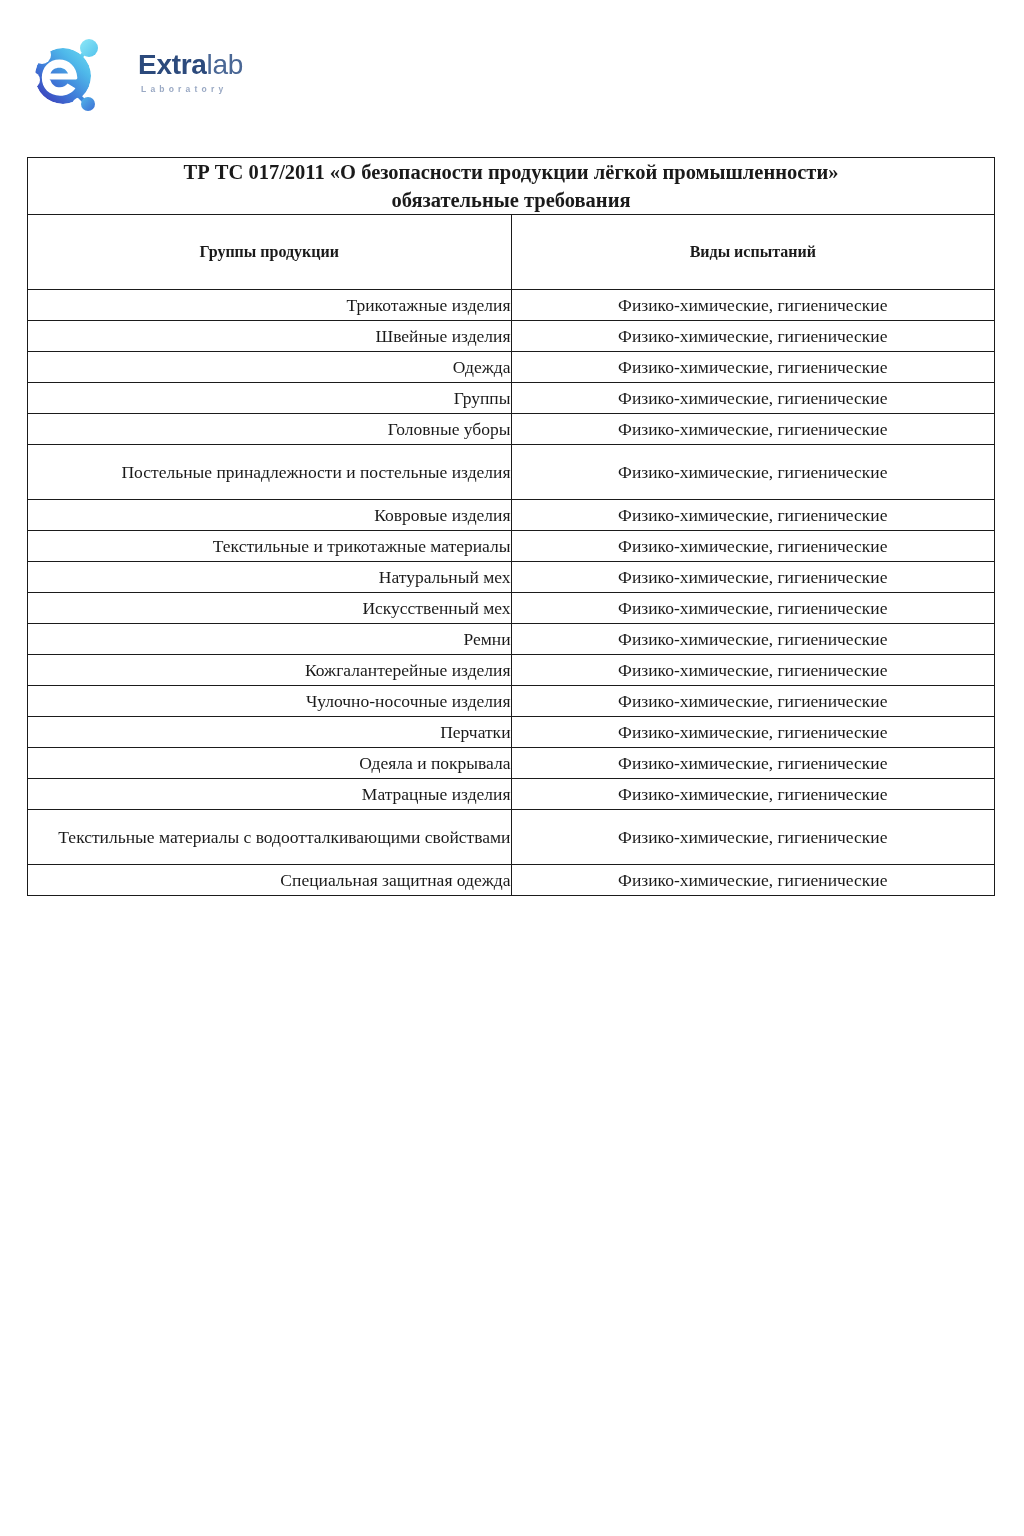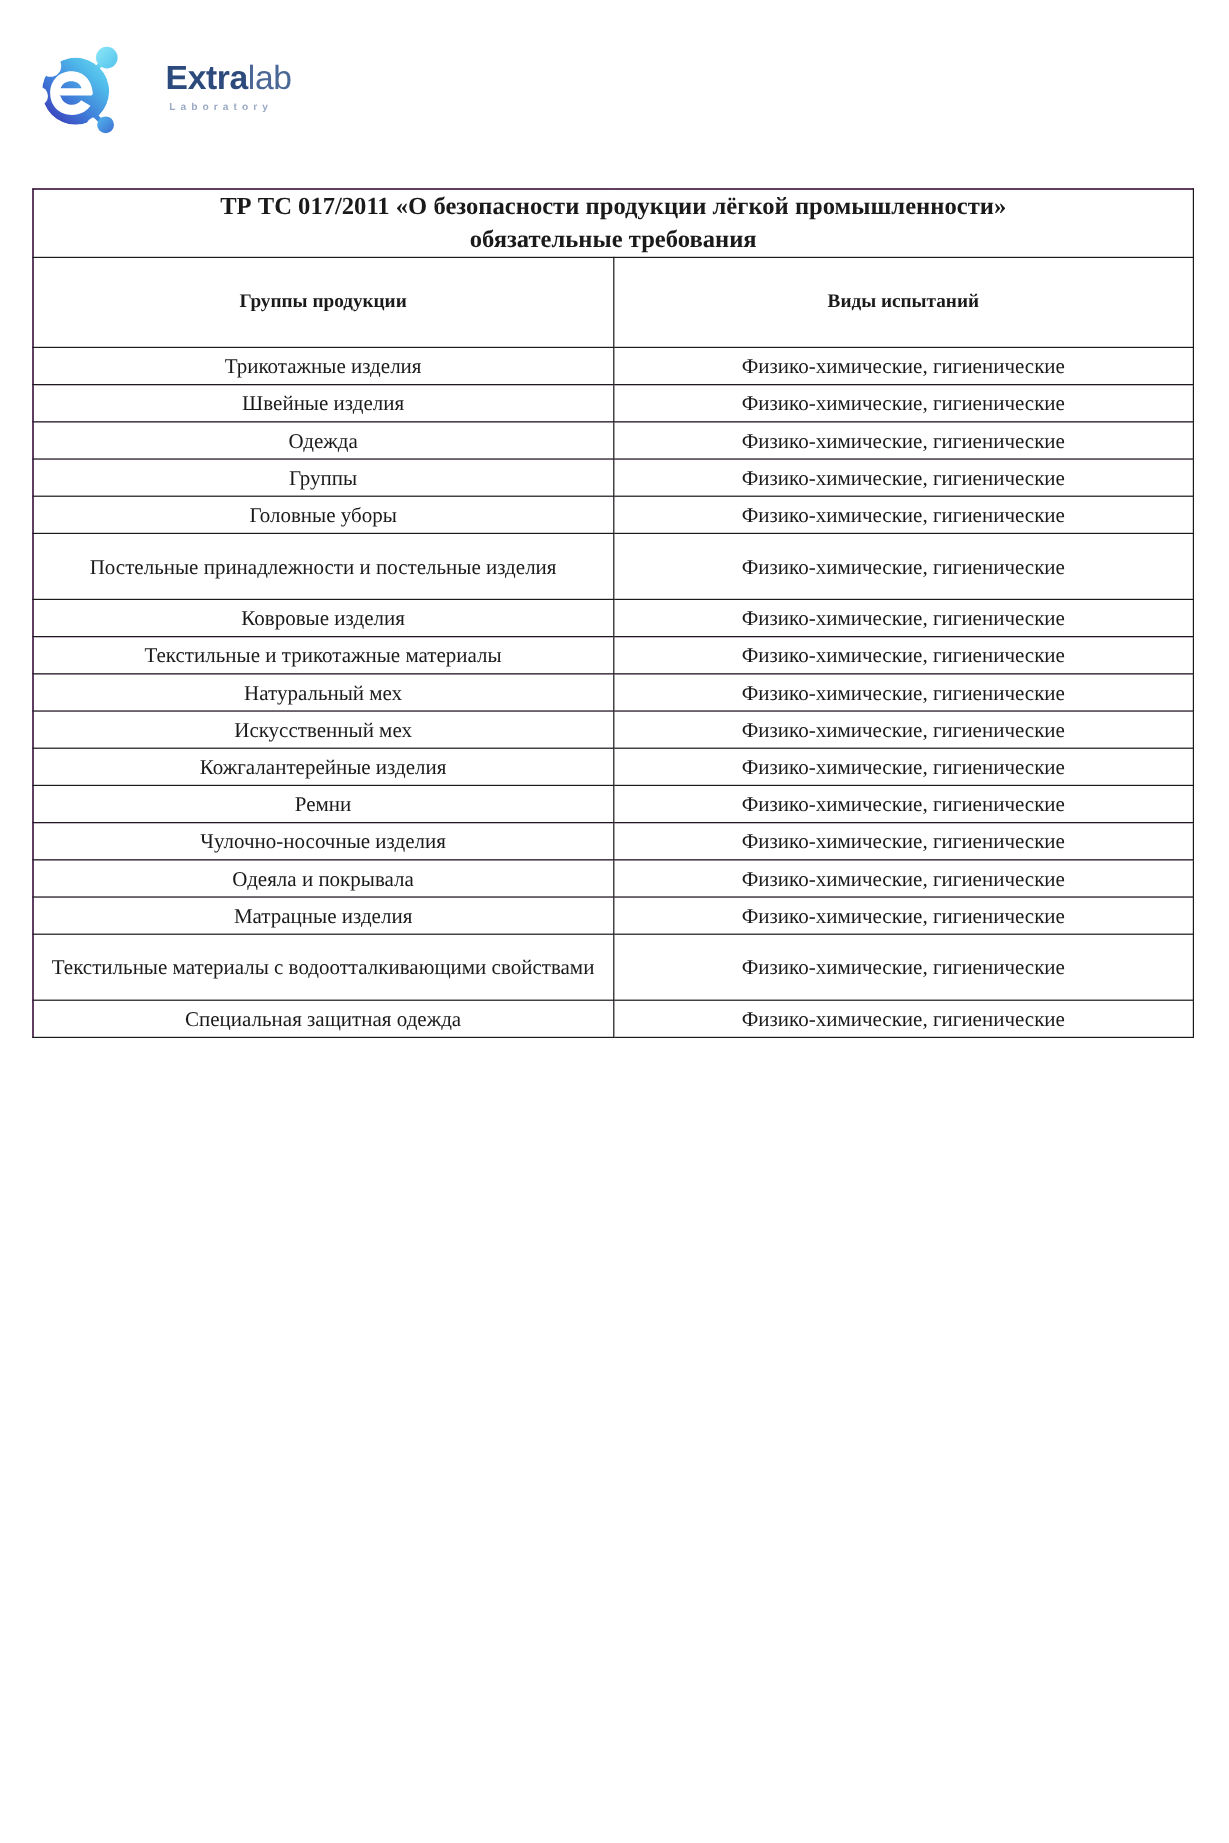--- a/index.html
+++ b/index.html
@@ -96,21 +96,21 @@
 
   .col-head {
     text-align: center;
     font-weight: 700;
     font-size: 16px;
     height: 74px;
     padding: 4px 10px;
   }
 
   .cell-group {
-    text-align: center;
+    text-align: right;
     padding: 11px 12px 11px 14px;
     font-size: 17.5px;
     line-height: 26px;
     height: 30px;
   }
   .cell-tests {
     text-align: center;
     padding: 11px 8px;
     font-size: 17.5px;
     line-height: 26px;
@@ -225,29 +225,33 @@
       </tr>
       <tr>
         <td class="cell-group">Натуральный мех</td>
         <td class="cell-tests">Физико-химические, гигиенические</td>
       </tr>
       <tr>
         <td class="cell-group">Искусственный мех</td>
         <td class="cell-tests">Физико-химические, гигиенические</td>
       </tr>
       <tr>
+        <td class="cell-group">Ремни</td>
+        <td class="cell-tests">Физико-химические, гигиенические</td>
+      </tr>
+      <tr>
         <td class="cell-group">Кожгалантерейные изделия</td>
         <td class="cell-tests">Физико-химические, гигиенические</td>
       </tr>
       <tr>
-        <td class="cell-group">Ремни</td>
-        <td class="cell-tests">Физико-химические, гигиенические</td>
-      </tr>
-      <tr>
         <td class="cell-group">Чулочно-носочные изделия</td>
+        <td class="cell-tests">Физико-химические, гигиенические</td>
+      </tr>
+      <tr>
+        <td class="cell-group">Перчатки</td>
         <td class="cell-tests">Физико-химические, гигиенические</td>
       </tr>
       <tr>
         <td class="cell-group">Одеяла и покрывала</td>
         <td class="cell-tests">Физико-химические, гигиенические</td>
       </tr>
       <tr>
         <td class="cell-group">Матрацные изделия</td>
         <td class="cell-tests">Физико-химические, гигиенические</td>
       </tr>

